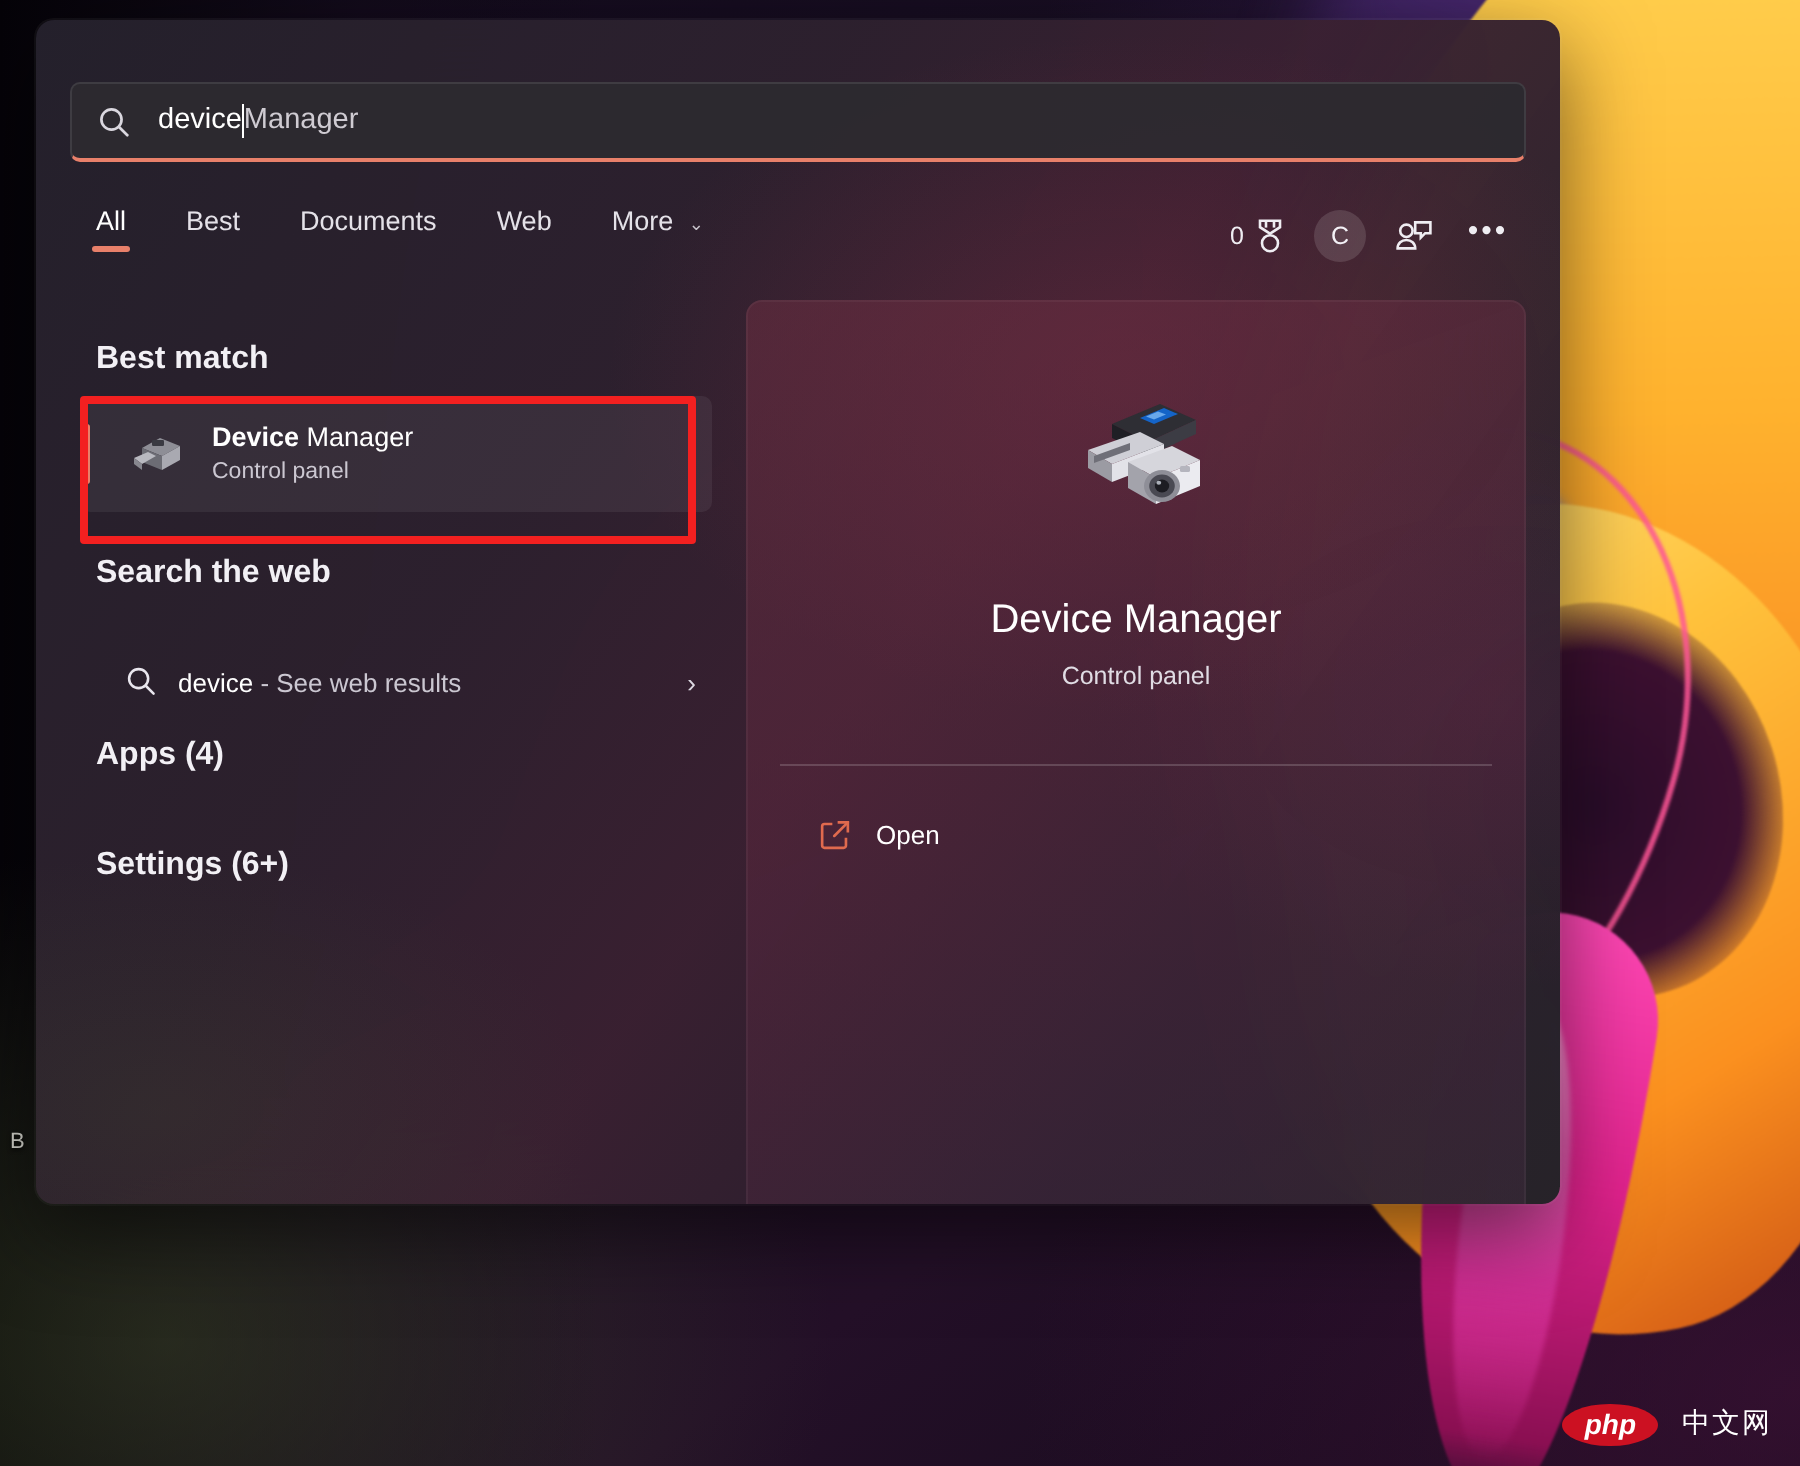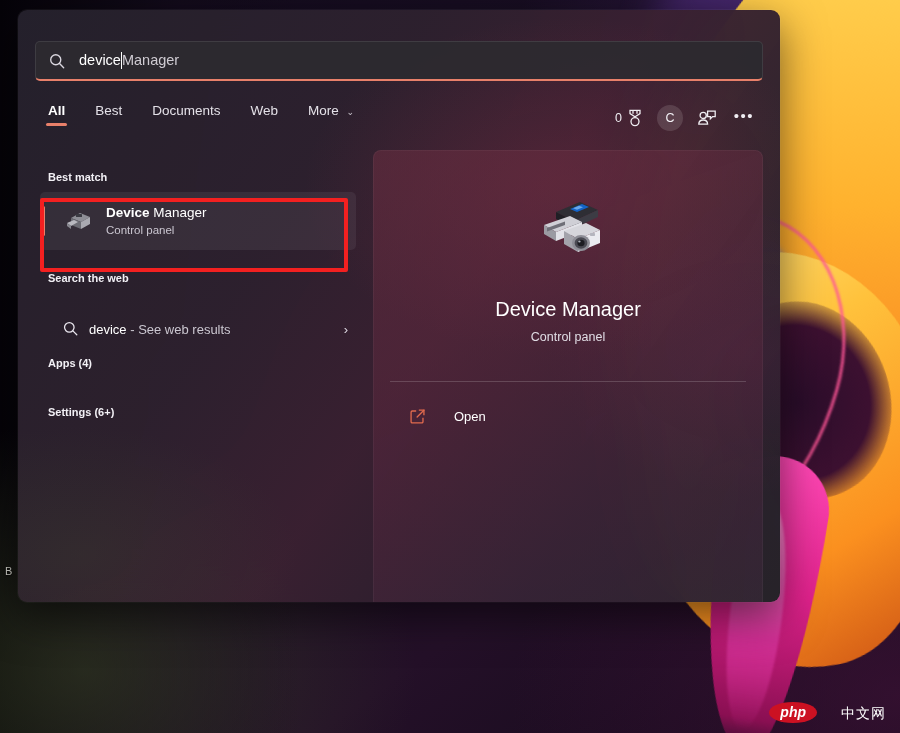--- a/index.html
+++ b/index.html
@@ -170,21 +170,21 @@
     display: flex; align-items: center; gap: 26px;
   }
   .tab {
     position: relative;
     font-size: 13.5px;
     color: #e4e1e8;
     padding: 5px 2px 10px 2px;
     cursor: default;
     white-space: nowrap;
   }
-  .tab.active { color: #ffffff; font-weight: 700; }
+  .tab.active { color: #ffffff; font-weight: 400; }
   .tab.active::after {
     content: ""; position: absolute;
     left: 0; right: 0; bottom: 2px; height: 3px;
     border-radius: 2px; background: #e8806a;
   }
   .tab .chev { font-size: 9px; margin-left: 4px; opacity: .85; }
 
   
   #top-actions {
     position: absolute; right: 20px; top: 92px;
@@ -201,21 +201,21 @@
     background: rgba(255,255,255,0.13);
     display: flex; align-items: center; justify-content: center;
     font-size: 12.5px; color: #f3f1f6;
   }
   .act svg { display: block; }
   #more-dots { letter-spacing: 1.5px; font-size: 15px; line-height: 1; padding-bottom: 6px; }
 
   
   #results { position: absolute; left: 0; top: 140px; width: 360px; }
   .sec-head {
-    font-size: 11px; font-weight: 700; color: #f2f0f5;
+    font-size: 16px; font-weight: 700; color: #f2f0f5;
     padding: 0 0 0 30px; margin-bottom: 9px;
   }
   #sec-bestmatch { padding-top: 21px; }
 
   .result-row {
     position: relative;
     margin: 0 22px 0 22px;
     height: 58px;
     display: flex; align-items: center;
     border-radius: 5px;
@@ -265,40 +265,40 @@
   #preview-icon { margin-top: 48px; }
   #preview-title { margin-top: 28px; font-size: 20px; color: #ffffff; font-weight: 400; }
   #preview-sub { margin-top: 9px; font-size: 12.5px; color: #e0dce4; }
   #preview-divider {
     width: 356px; height: 1px; margin-top: 37px;
     background: rgba(255,255,255,0.17);
   }
   #open-action {
     align-self: flex-start;
     margin-left: 26px; margin-top: 20px;
-    display: flex; align-items: center; gap: 28px;
+    display: flex; align-items: center; gap: 12px;
     padding: 6px 10px; border-radius: 4px;
   }
   #open-label { font-size: 13px; color: #ffffff; }
 
   
   #annotation {
     position: absolute;
     left: 22px; top: 188px;
     width: 308px; height: 74px;
     border: 4px solid #f32020;
     border-radius: 2px;
     pointer-events: none;
   }
 
   
   #watermark {
     position: absolute;
     right: 14px; bottom: 10px;
-    display: flex; align-items: flex-end; gap: 24px;
+    display: flex; align-items: center; gap: 12px;
   }
   #wm-php {
     background: #cc1122;
     color: #ffffff;
     font-size: 14px; font-style: italic; font-weight: 700;
     padding: 2px 11px 3px 11px;
     border-radius: 50%/50%;
     line-height: 1.15;
   }
   #wm-cn { color: #ffffff; font-size: 14px; letter-spacing: 1px; }

